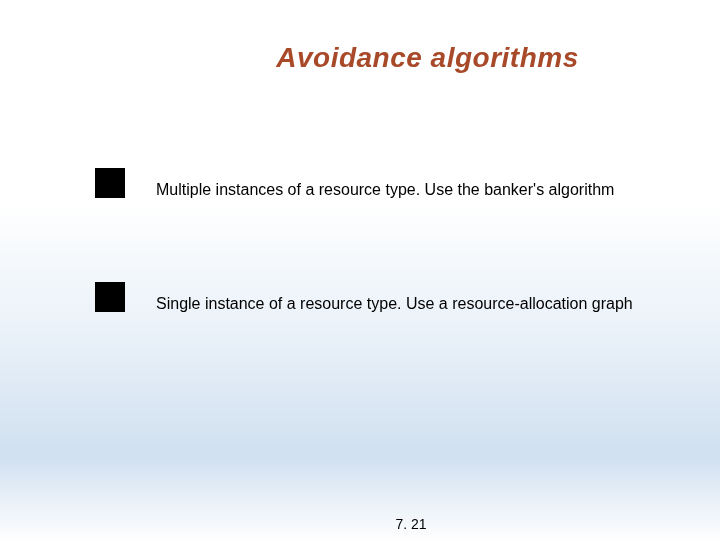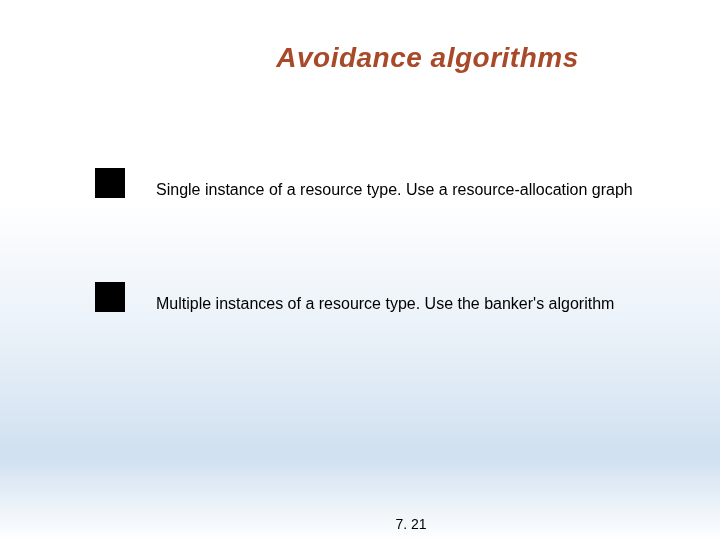--- a/index.html
+++ b/index.html
@@ -54,21 +54,21 @@
     }
   </style>
 </head>
 <body>
 
 <div class="title">Avoidance algorithms</div>
 
 <div class="content">
   <div class="bullet-item">
     <div class="bullet-marker"></div>
-    <div class="bullet-text">Single instance of a resource type.  Use a resource-allocation graph</div>
+    <div class="bullet-text">Multiple instances of a resource type.  Use the banker's algorithm</div>
   </div>
   <div class="bullet-item">
     <div class="bullet-marker"></div>
-    <div class="bullet-text">Multiple instances of a resource type.  Use the banker's algorithm</div>
+    <div class="bullet-text">Single instance of a resource type.  Use a resource-allocation graph</div>
   </div>
 </div>
 
 <div class="page-number">7. 21</div>
 
 </body></html>

